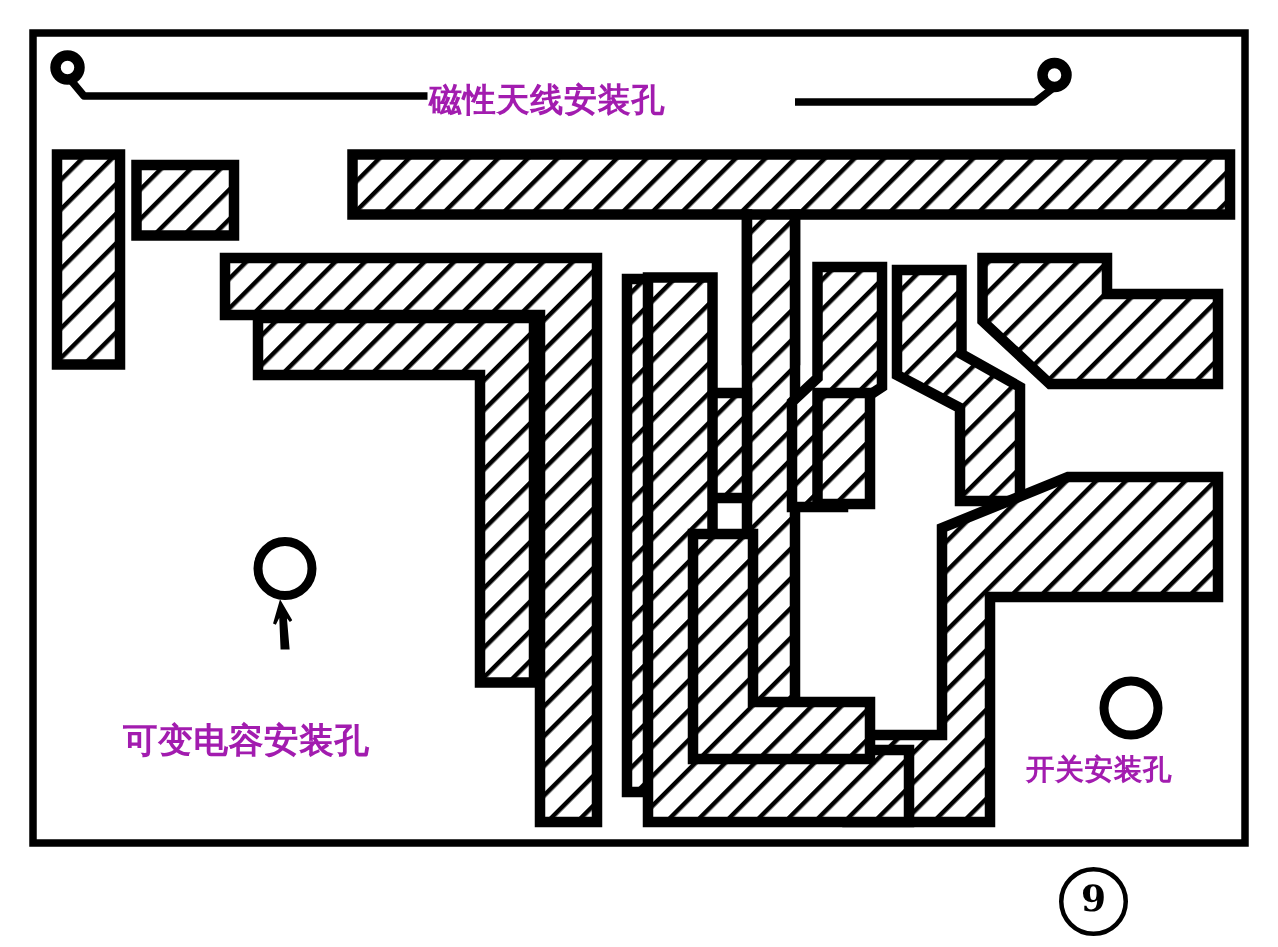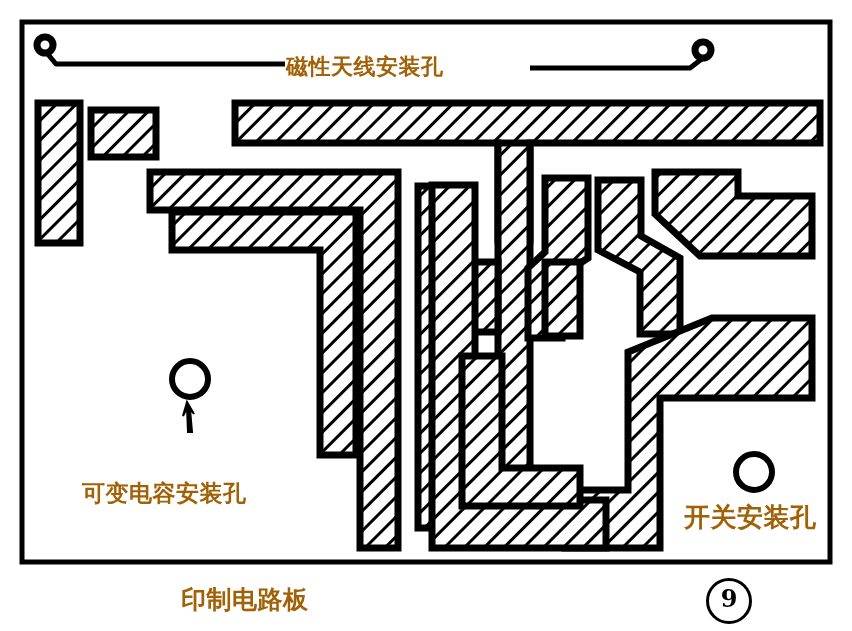--- a/index.html
+++ b/index.html
@@ -23,39 +23,39 @@
   #board-svg {
     position: absolute;
     left: 0;
     top: 0;
     width: 852px;
     height: 631px;
     display: block;
   }
   .label-text {
     position: absolute;
-    color: #a16207;
+    color: #a21caf;
     font-weight: bold;
     white-space: nowrap;
     letter-spacing: 0.5px;
   }
   #antenna-hole-label {
     left: 286px;
     top: 52px;
     font-size: 22px;
   }
   #varcap-hole-label {
     left: 82px;
     top: 478px;
     font-size: 23px;
   }
   #switch-hole-label {
     left: 684px;
     top: 500px;
-    font-size: 26px;
+    font-size: 19px;
     font-family: Liberation Serif, serif;
   }
   #board-caption {
     left: 181px;
     top: 583px;
     font-size: 25px;
   }
   #figure-number {
     position: absolute;
     left: 706px;
@@ -130,17 +130,16 @@
 
     <path d="M188,432 L187,408 L183,416 L187,402 L194,414 L190,409 L192,432 Z" fill="#000000" stroke="#000000" stroke-width="2"></path>
   </svg>
 
   <div class="label-text" id="antenna-hole-label">磁性天线安装孔</div>
 
   <div class="label-text" id="varcap-hole-label">可变电容安装孔</div>
 
   <div class="label-text" id="switch-hole-label">开关安装孔</div>
 
-  <div class="label-text" id="board-caption">印制电路板</div>
 
   <div id="figure-number">9</div>
 
 </div>
 
 </body></html>

